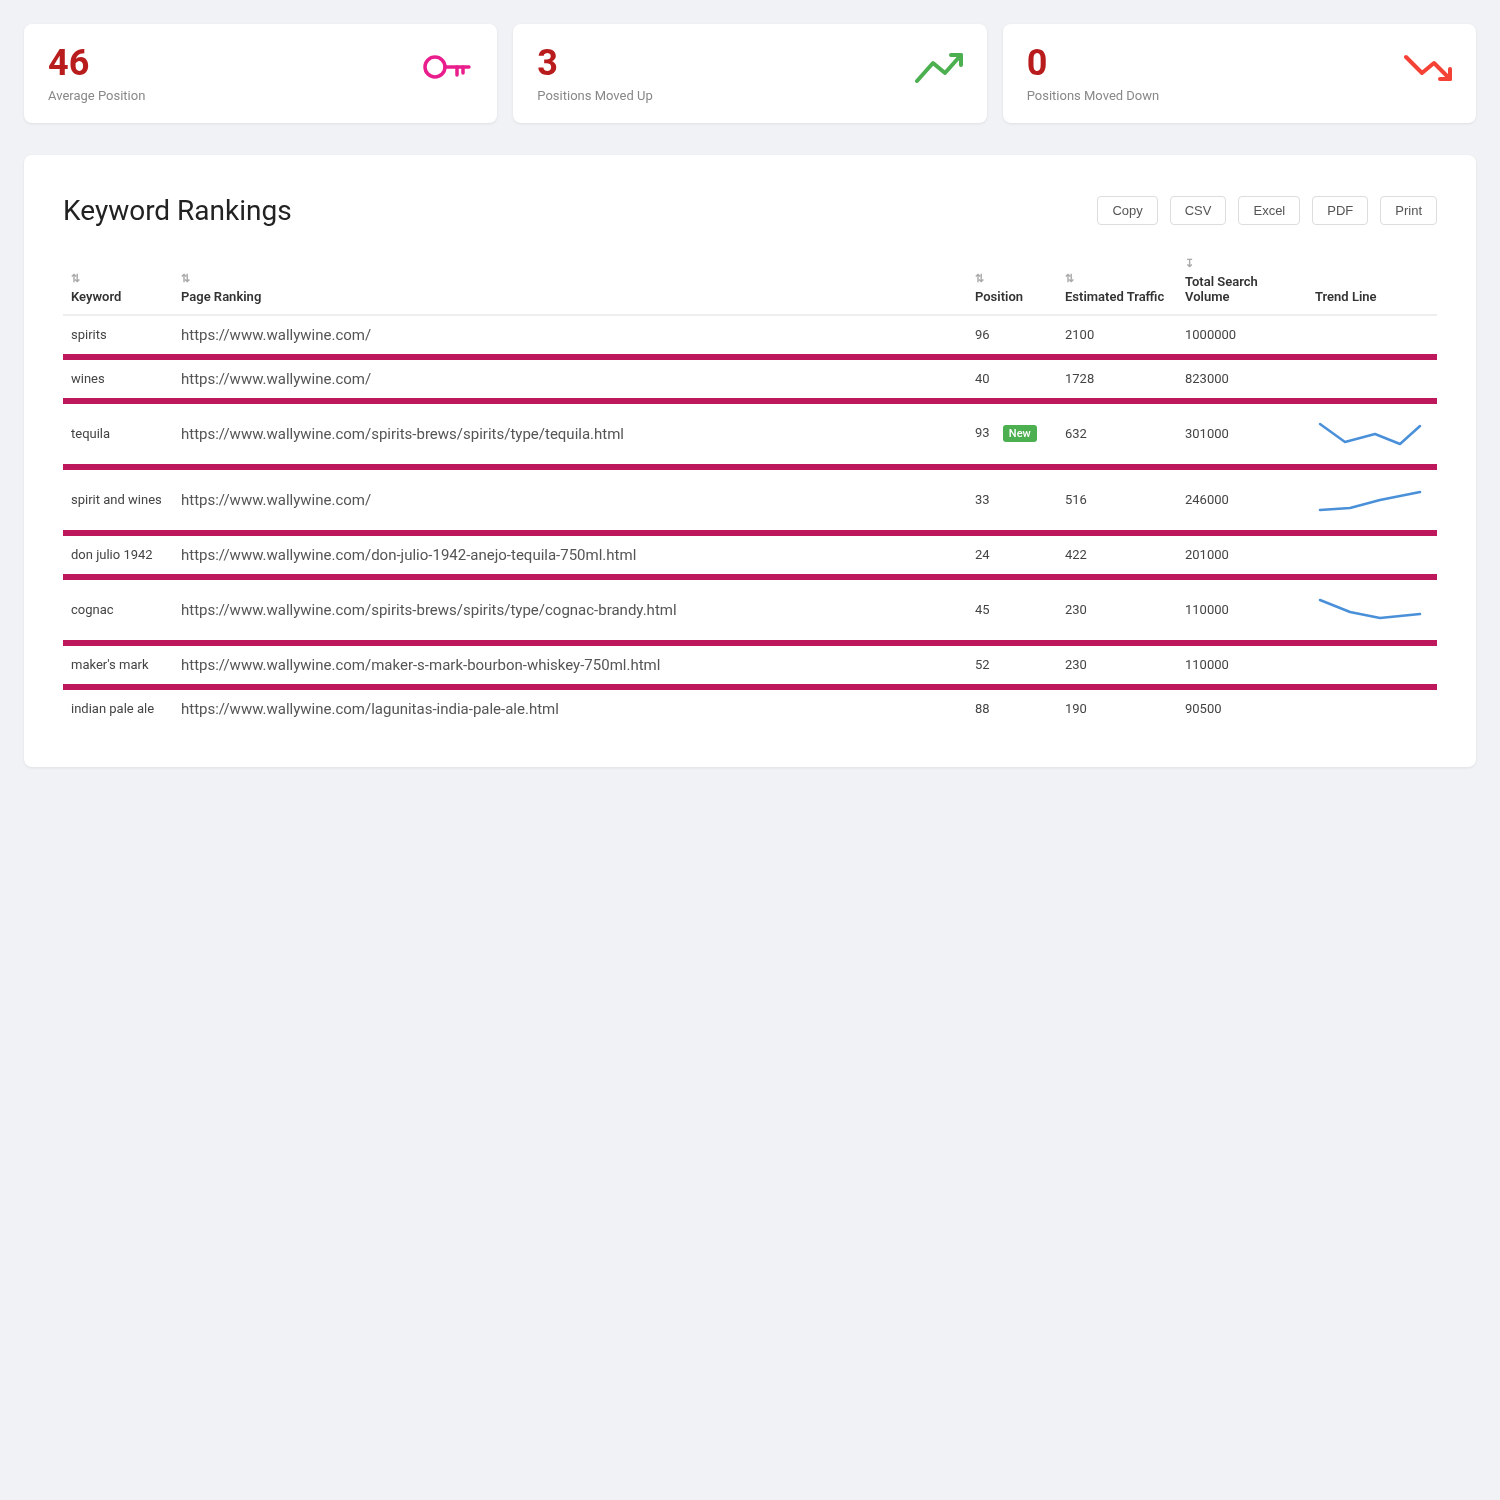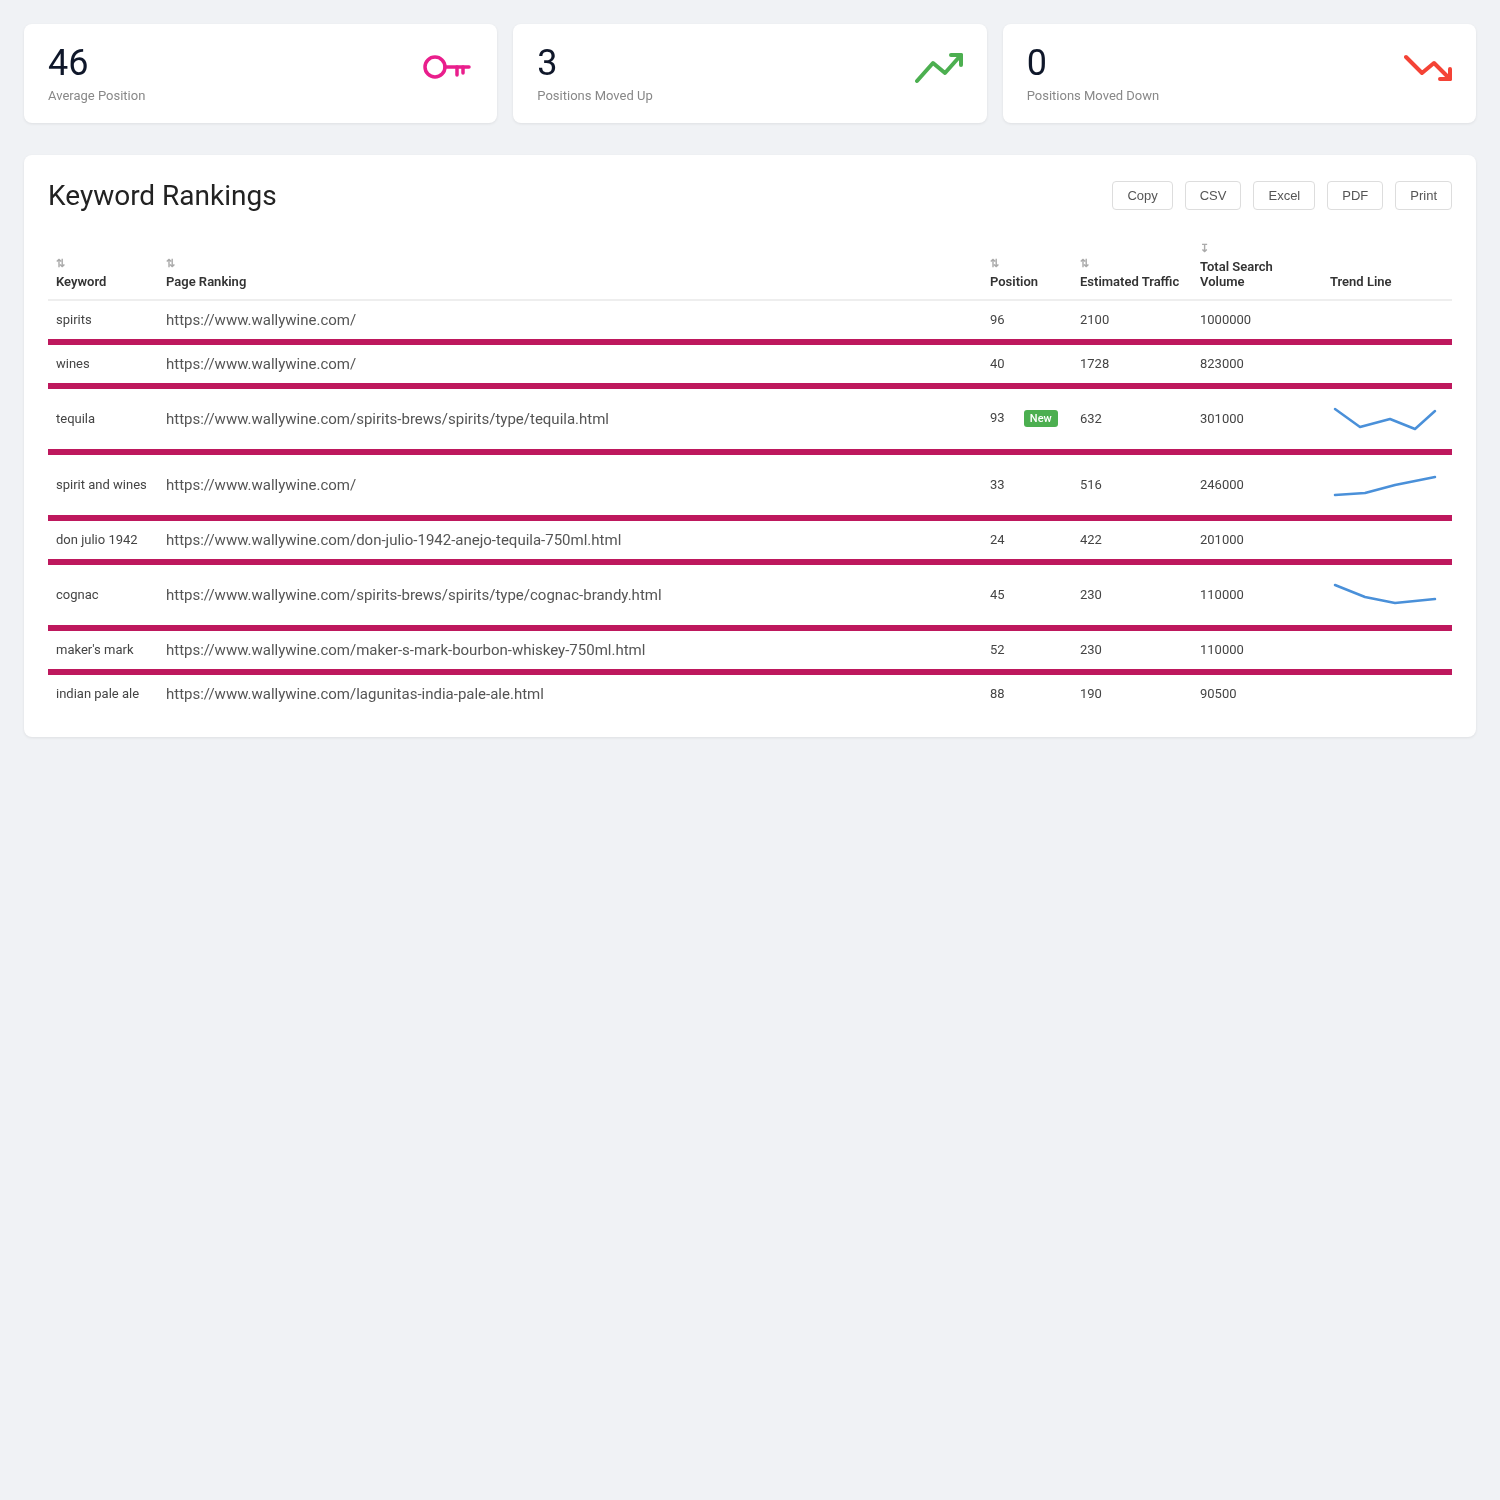--- a/index.html
+++ b/index.html
@@ -24,22 +24,22 @@
       flex: 1;
       display: flex;
       align-items: center;
       justify-content: space-between;
       box-shadow: 0 1px 3px rgba(0,0,0,0.08);
     }
 
     .stat-content {}
     .stat-value {
       font-size: 36px;
-      font-weight: 400;
-      color: #0f172a;
+      font-weight: 700;
+      color: #b91c1c;
       line-height: 1.1;
     }
     .stat-label {
       font-size: 13px;
       color: #888;
       margin-top: 4px;
     }
 
     .stat-icon {
       font-size: 36px;
@@ -54,21 +54,21 @@
     }
     .icon-down {
       color: #f44336;
       font-size: 32px;
     }
 
     .main-content {
       background: #fff;
       margin: 16px 24px;
       border-radius: 8px;
-      padding: 24px;
+      padding: 39px;
       box-shadow: 0 1px 3px rgba(0,0,0,0.08);
     }
 
     .table-header-row {
       display: flex;
       align-items: center;
       justify-content: space-between;
       margin-bottom: 20px;
     }
 
@@ -130,21 +130,21 @@
       border-bottom: none;
     }
 
     .new-badge {
       display: inline-block;
       background: #4caf50;
       color: #fff;
       font-size: 11px;
       padding: 2px 6px;
       border-radius: 3px;
-      margin-left: 16px;
+      margin-left: 10px;
       font-weight: 500;
     }
 
     .trend-cell {
       min-width: 120px;
     }
 
     svg.trend-line {
       display: block;
     }

